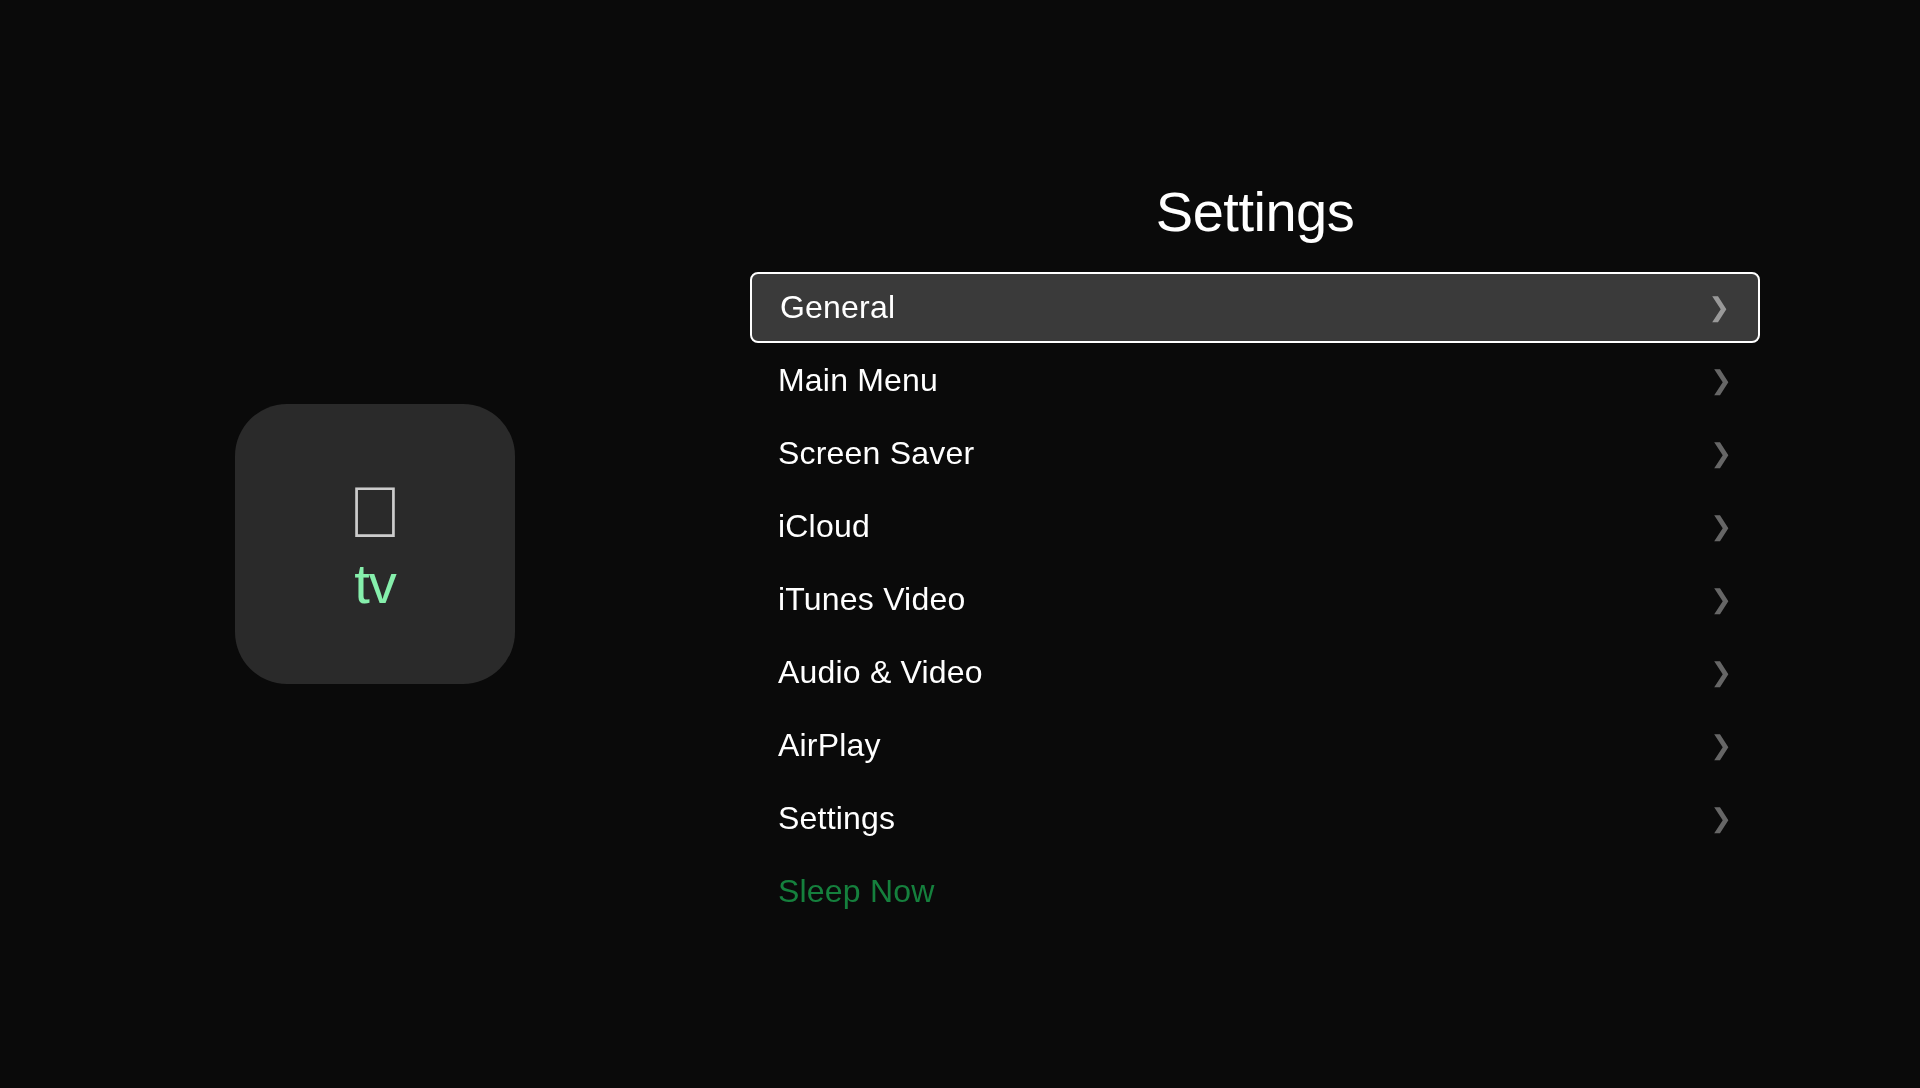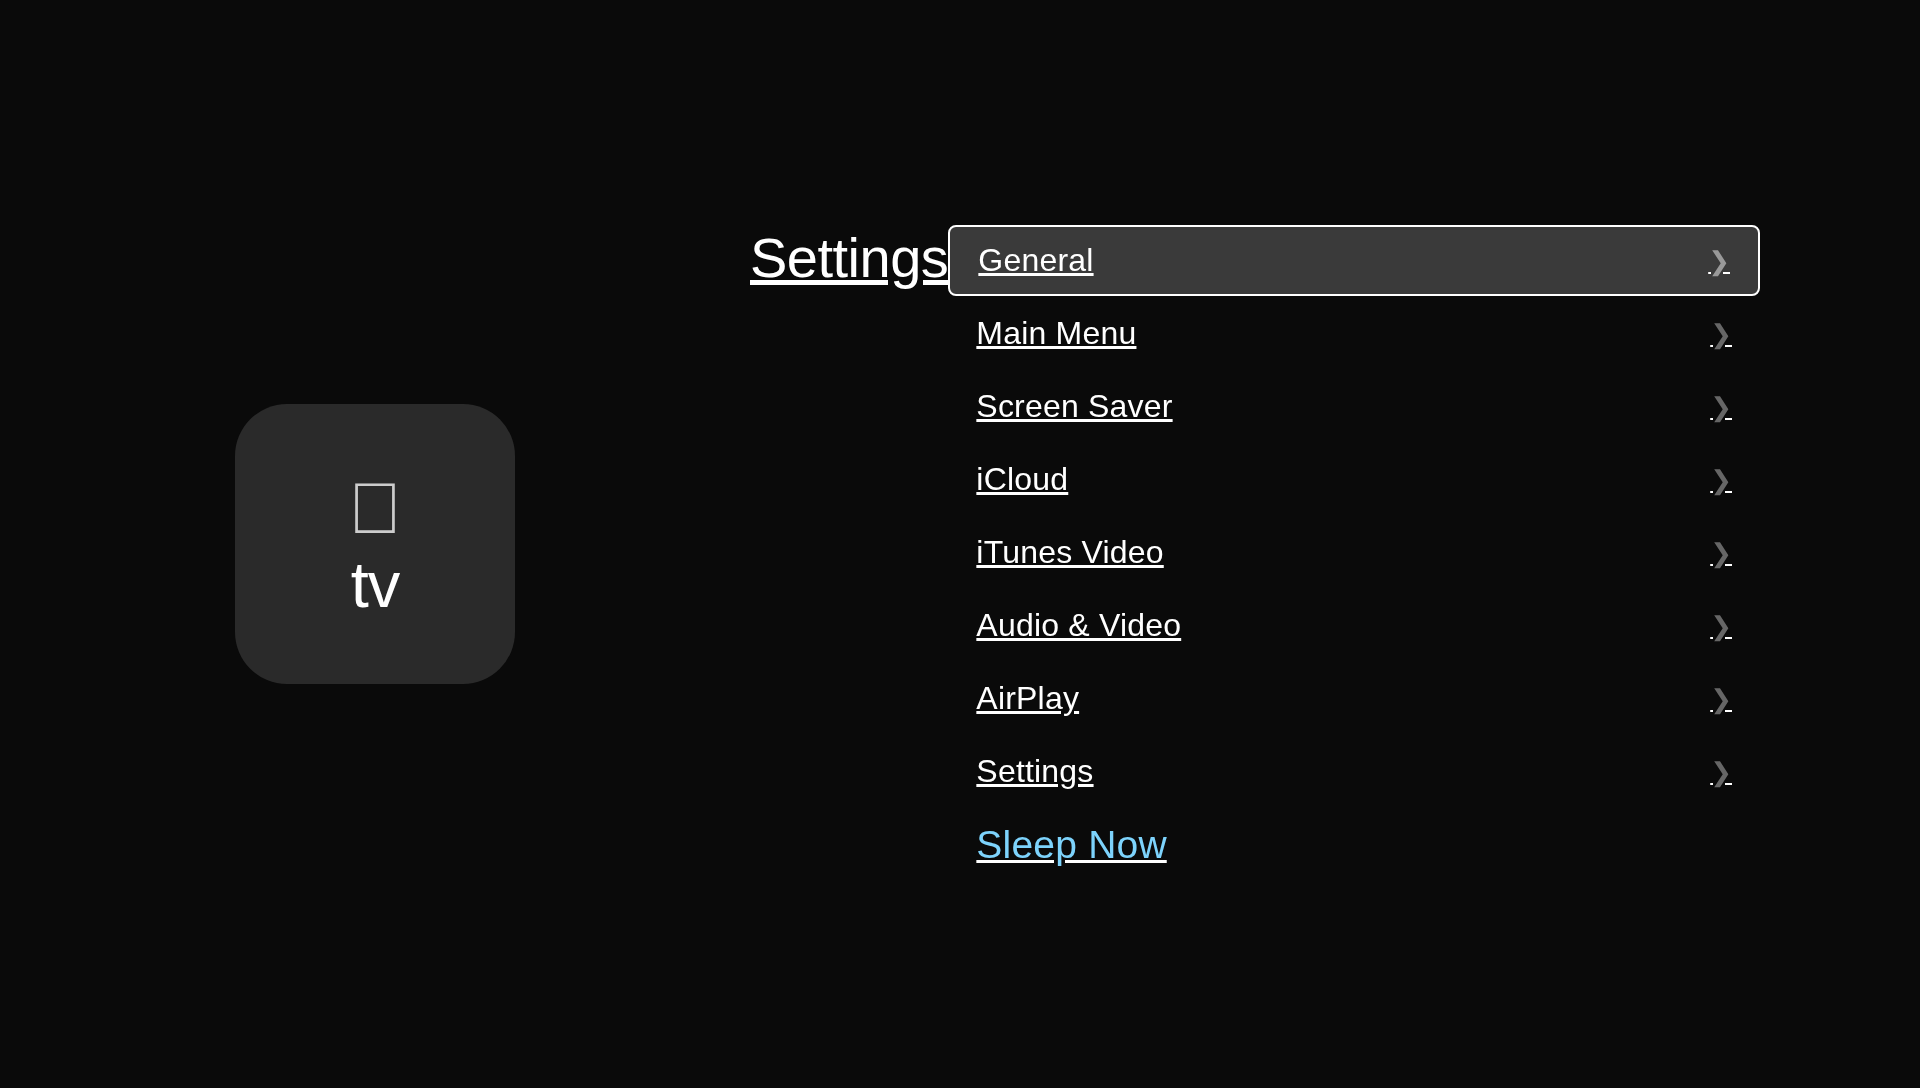--- a/index.html
+++ b/index.html
@@ -48,35 +48,34 @@
       gap: 8px;
     }
 
     .apple-logo {
       font-size: 72px;
       line-height: 1;
       color: #cccccc;
     }
 
     .tv-text {
-      font-size: 65px;
-      font-weight: 300;
-      color: #ffffff;
+      font-size: 56px;
+      font-weight: 300;
+      color: #86efac;
       letter-spacing: -1px;
       line-height: 1;
     }
 
     .right-panel {
       flex: 1;
       display: flex;
-      flex-direction: row;
+      flex-direction: column;
       justify-content: flex-end;
       padding-right: 160px;
       padding-top: 20px;
-      text-decoration: underline;
     }
 
     .settings-title {
       font-size: 56px;
       font-weight: 300;
       color: #ffffff;
       text-align: center;
       margin-bottom: 28px;
       letter-spacing: -0.5px;
     }
@@ -133,23 +132,23 @@
       display: flex;
       align-items: center;
       padding: 0 28px;
       height: 72px;
       cursor: pointer;
       border-radius: 8px;
       margin-bottom: 2px;
     }
 
     .menu-item-no-chevron .menu-item-label {
-      font-size: 39px;
-      font-weight: 300;
-      color: #7dd3fc;
+      font-size: 32px;
+      font-weight: 300;
+      color: #15803d;
     }
   </style>
 </head>
 <body>
 
 <div class="main-container">
   <div class="left-panel">
     <div class="apple-tv-icon">
       <span class="apple-logo"></span>
       <span class="tv-text">tv</span>

